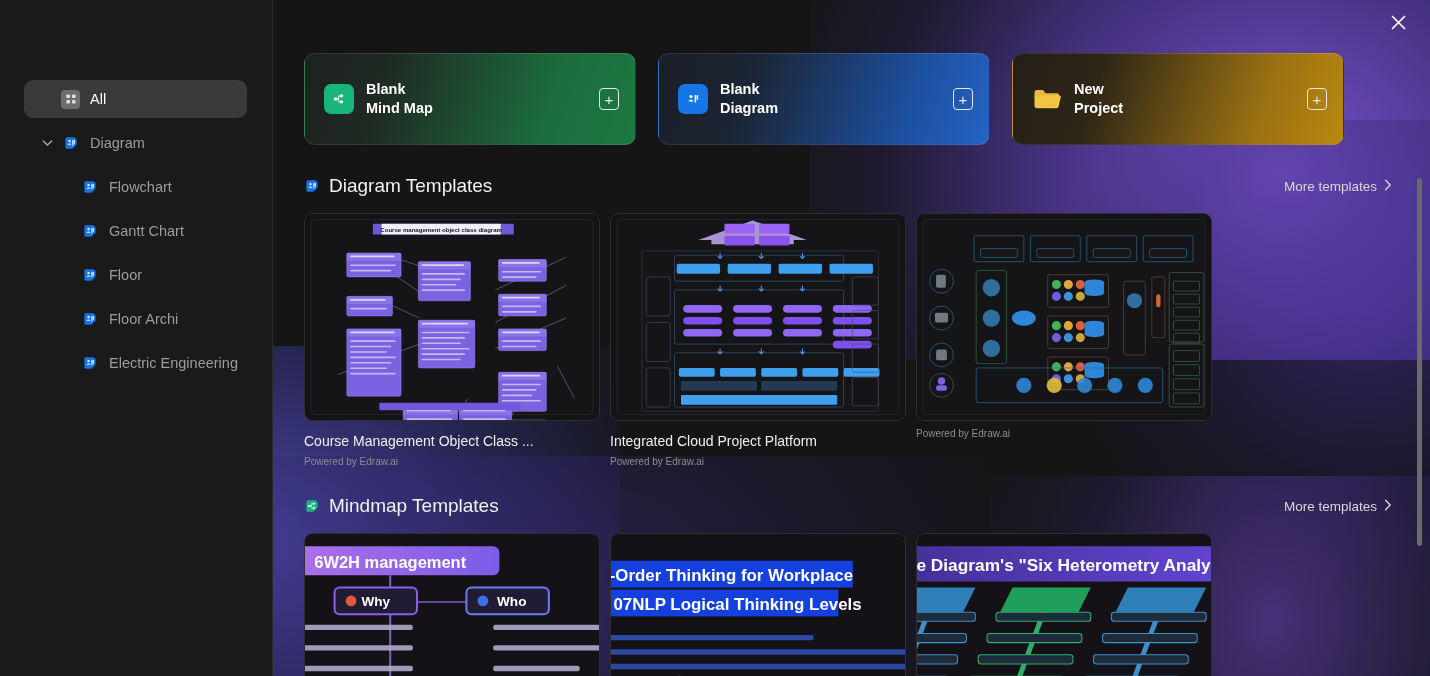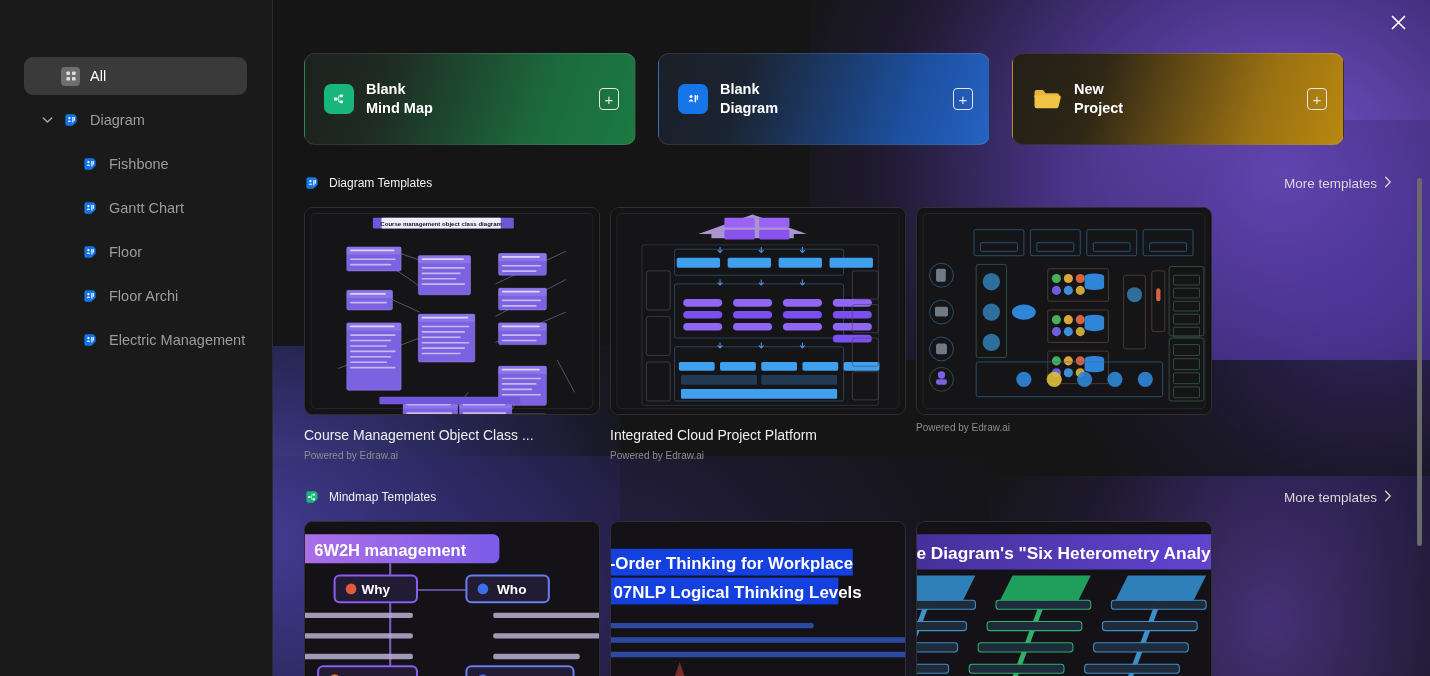--- a/index.html
+++ b/index.html
@@ -58,21 +58,21 @@
 
   
   .sidebar {
     position: relative;
     z-index: 3;
     width: 273px;
     flex: 0 0 273px;
     height: 676px;
     background: #1a1a1a;
     border-right: 1px solid #2b2b2b;
-    padding-top: 57px;
+    padding-top: 80px;
   }
   .nav-item {
     position: relative;
     display: flex;
     align-items: center;
     height: 38px;
     margin: 0 25px 6px 24px;
     border-radius: 9px;
     cursor: pointer;
     color: #9c9c9c;
@@ -184,21 +184,21 @@
     margin-bottom: 16px;
   }
   .sec-ico {
     width: 16px; height: 16px;
     border-radius: 3px;
     margin-right: 9px;
     display: flex; align-items: center; justify-content: center;
   }
   .sec-title {
     color: #f1f1f1;
-    font-size: 12px;
+    font-size: 19px;
   }
   .sec-more {
     margin-left: auto;
     color: #d8d8d8;
     font-size: 13.5px;
     display: flex;
     align-items: center;
     gap: 7px;
     cursor: pointer;
     padding-right: 6px;
@@ -297,21 +297,21 @@
         <div class="nav-item lvl-1">
           <span class="nav-ico ">
             <svg width="14" height="14" viewBox="0 0 18 18" aria-hidden="true">
               <path d="M13.2 1.5 H4.2 A2.4 2.4 0 0 0 1.8 3.9 V14.1 A2.4 2.4 0 0 0 4.2 16.5 H10.6 L16.2 11.1 V4.5 Z" fill="#1675e8"></path>
               <circle cx="7" cy="6.6" r="1.45" fill="#fff"></circle>
               <path d="M4.7 11.3 A2.4 2.4 0 0 1 9.3 11.3 Z" fill="#fff"></path>
               <rect x="10.7" y="5.1" width="1.4" height="7.2" rx="0.65" fill="#fff"></rect>
               <rect x="12.6" y="5.1" width="1.4" height="4.8" rx="0.65" fill="#fff"></rect>
             </svg>
           </span>
-          <span class="nav-label">Fishbone</span>
+          <span class="nav-label">Flowchart</span>
         </div>
         <div class="nav-item lvl-1">
           <span class="nav-ico ">
             <svg width="14" height="14" viewBox="0 0 18 18" aria-hidden="true">
               <path d="M13.2 1.5 H4.2 A2.4 2.4 0 0 0 1.8 3.9 V14.1 A2.4 2.4 0 0 0 4.2 16.5 H10.6 L16.2 11.1 V4.5 Z" fill="#1675e8"></path>
               <circle cx="7" cy="6.6" r="1.45" fill="#fff"></circle>
               <path d="M4.7 11.3 A2.4 2.4 0 0 1 9.3 11.3 Z" fill="#fff"></path>
               <rect x="10.7" y="5.1" width="1.4" height="7.2" rx="0.65" fill="#fff"></rect>
               <rect x="12.6" y="5.1" width="1.4" height="4.8" rx="0.65" fill="#fff"></rect>
             </svg>
@@ -345,21 +345,21 @@
         <div class="nav-item lvl-1">
           <span class="nav-ico ">
             <svg width="14" height="14" viewBox="0 0 18 18" aria-hidden="true">
               <path d="M13.2 1.5 H4.2 A2.4 2.4 0 0 0 1.8 3.9 V14.1 A2.4 2.4 0 0 0 4.2 16.5 H10.6 L16.2 11.1 V4.5 Z" fill="#1675e8"></path>
               <circle cx="7" cy="6.6" r="1.45" fill="#fff"></circle>
               <path d="M4.7 11.3 A2.4 2.4 0 0 1 9.3 11.3 Z" fill="#fff"></path>
               <rect x="10.7" y="5.1" width="1.4" height="7.2" rx="0.65" fill="#fff"></rect>
               <rect x="12.6" y="5.1" width="1.4" height="4.8" rx="0.65" fill="#fff"></rect>
             </svg>
           </span>
-          <span class="nav-label">Electric Management</span>
+          <span class="nav-label">Electric Engineering</span>
         </div>
       </div>
   </div>
 
   <div class="main">
 
     <div class="close-btn">
       <svg width="17" height="17" viewBox="0 0 17 17" aria-hidden="true">
         <path d="M2.5 2.5 L14.5 14.5 M14.5 2.5 L2.5 14.5" stroke="#ffffff" stroke-width="1.7" stroke-linecap="round"></path>
       </svg>

